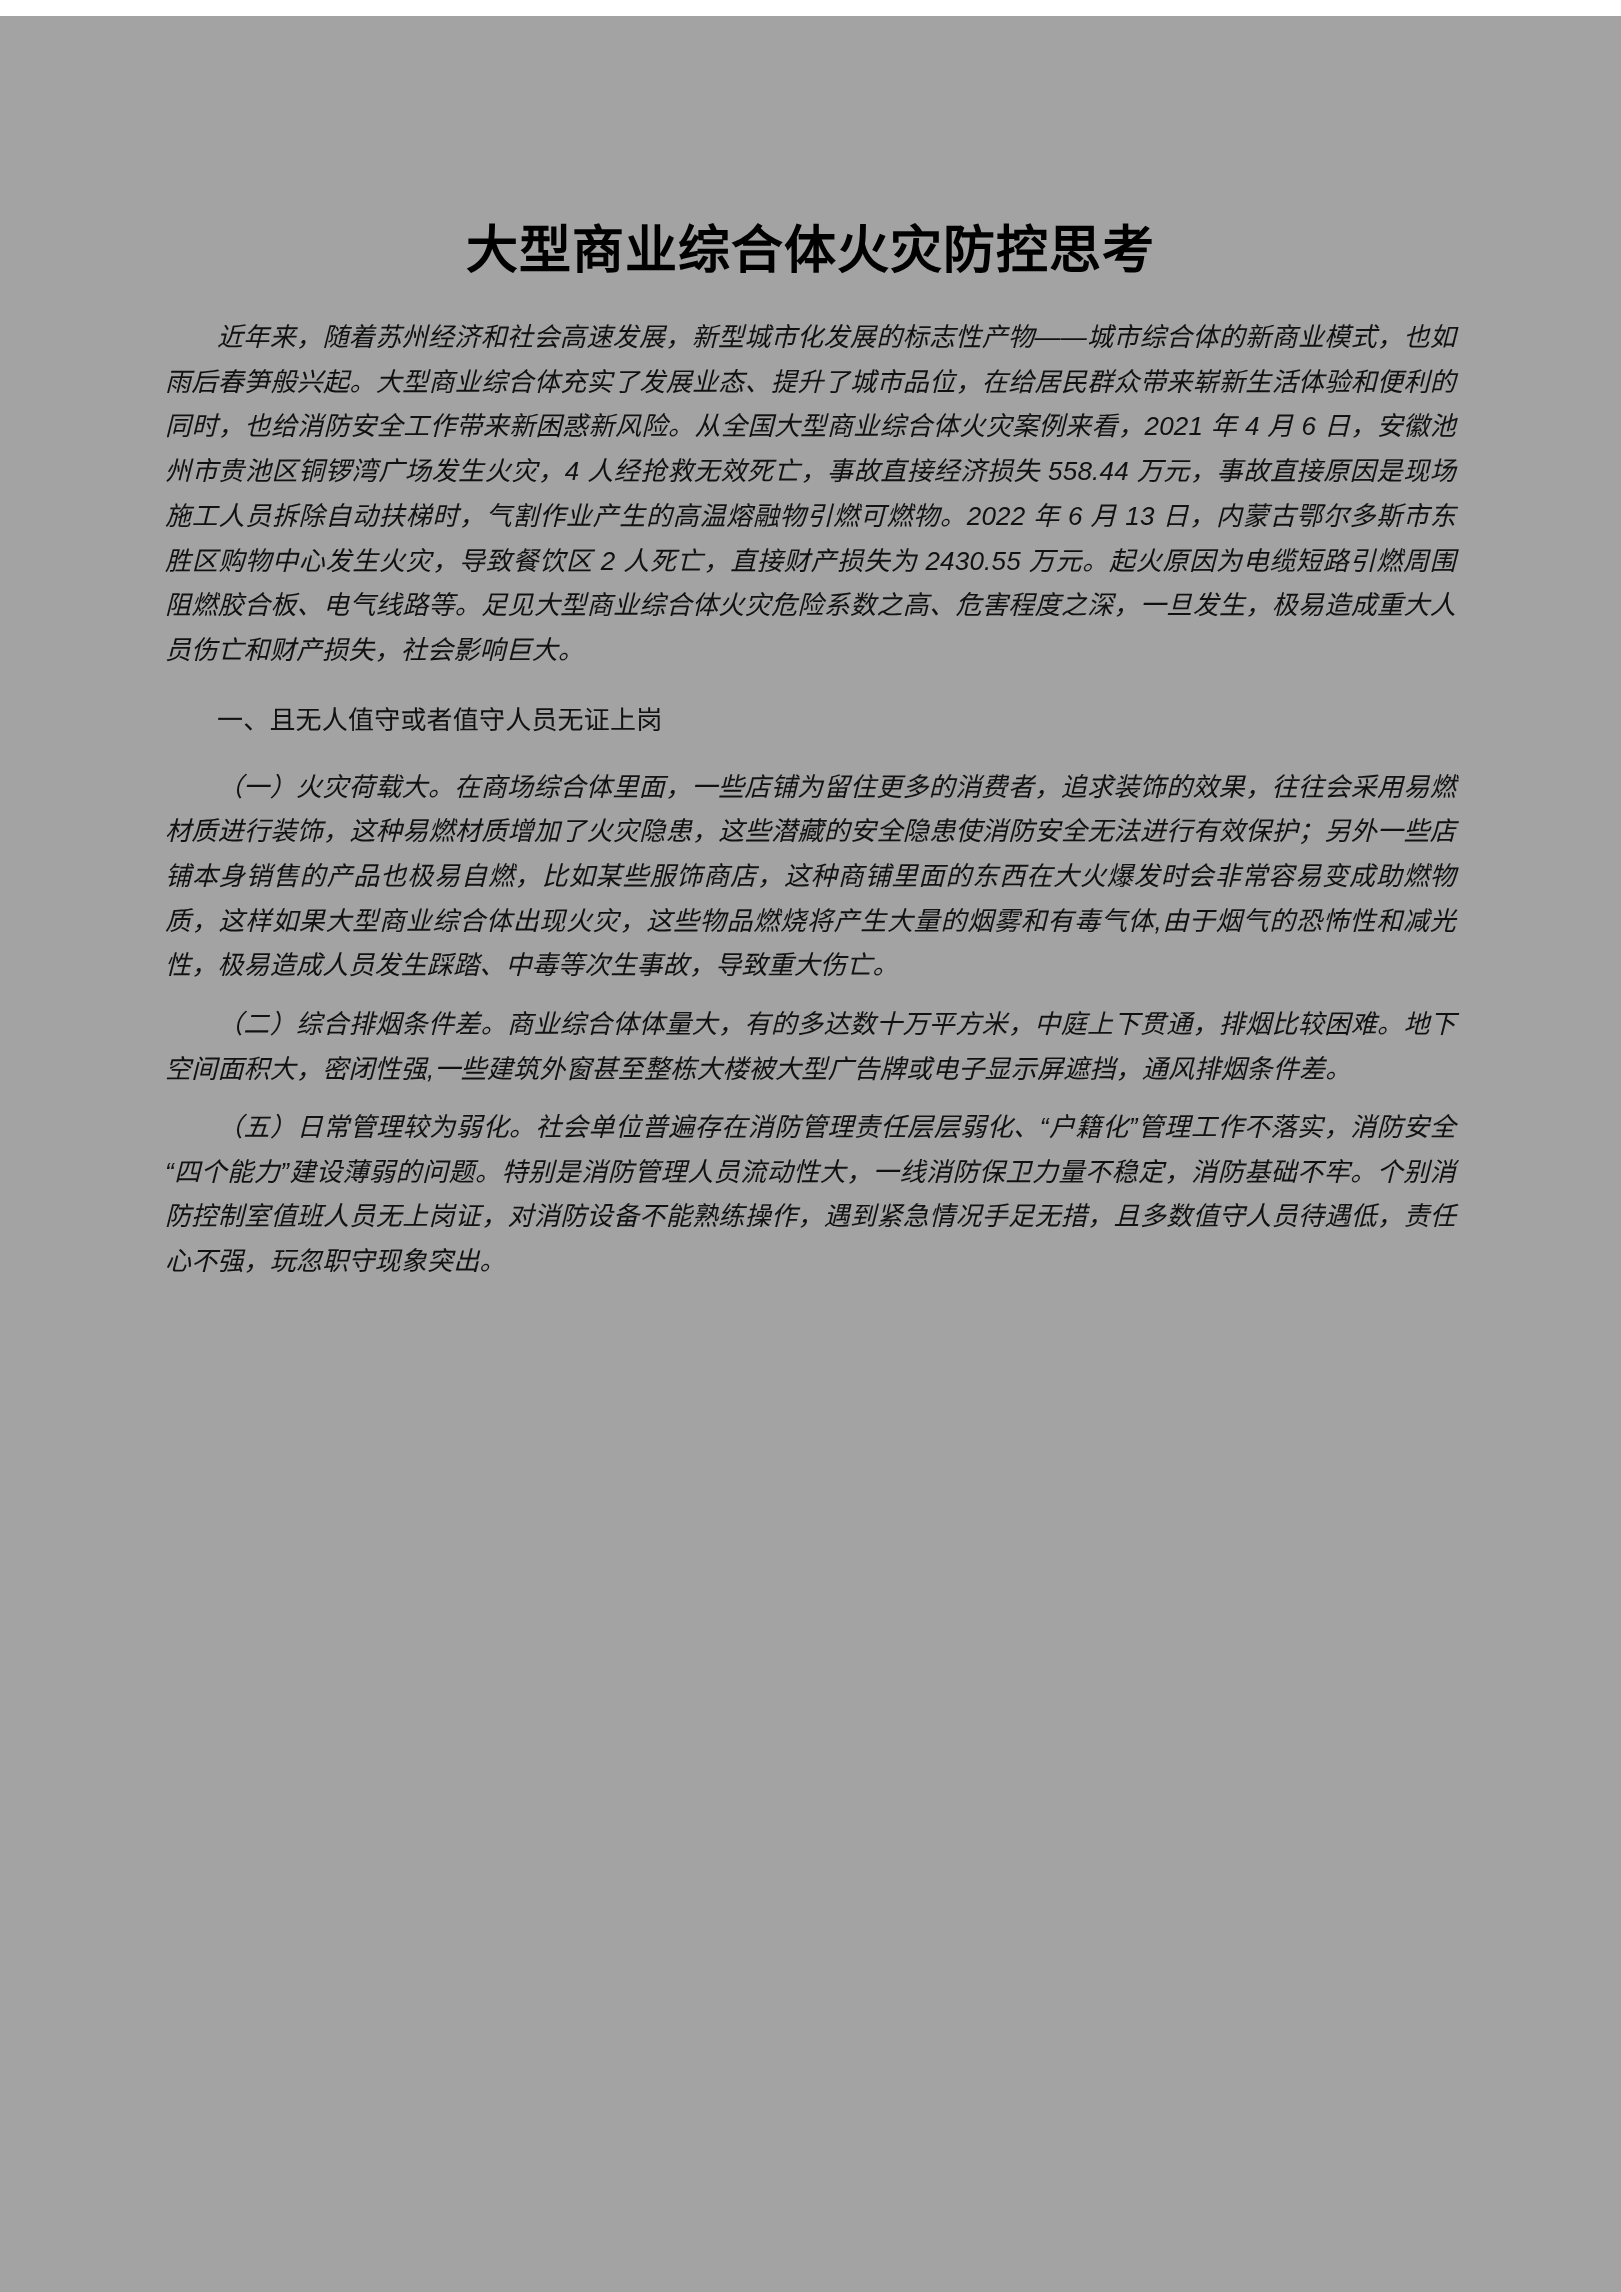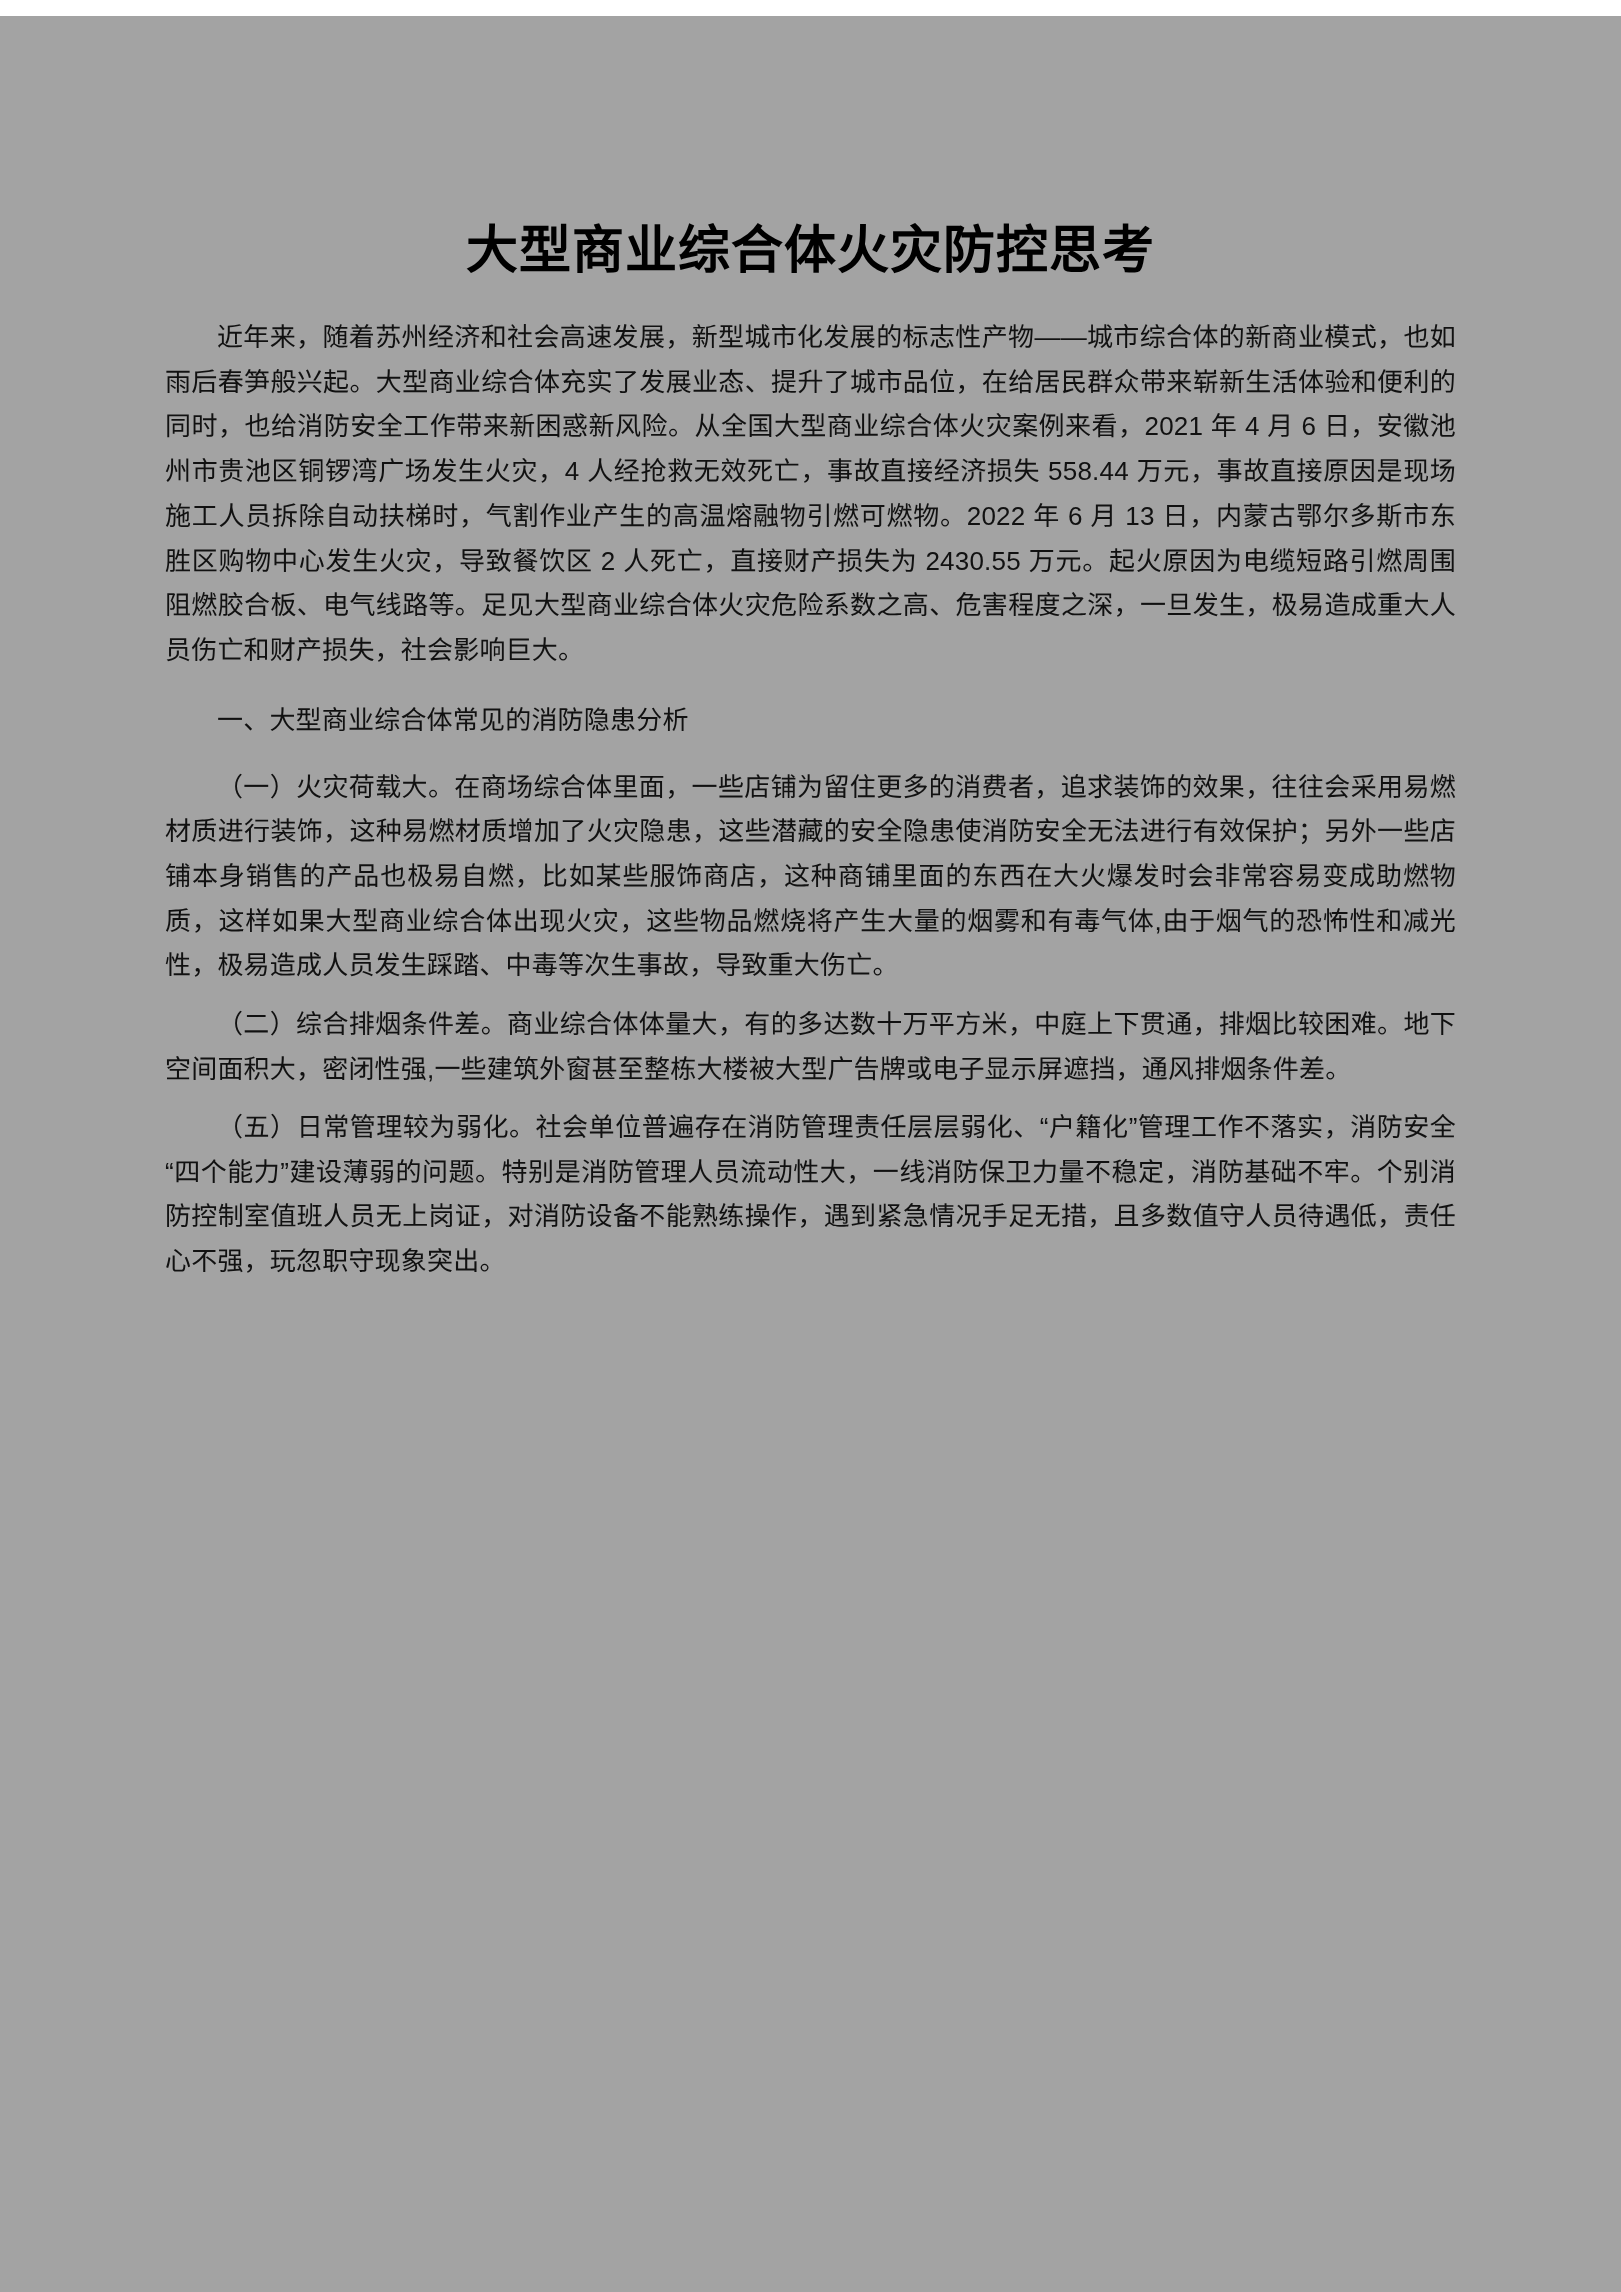--- a/index.html
+++ b/index.html
@@ -36,20 +36,21 @@
     font-size: 26px;
     line-height: 1.72;
     text-align: justify;
     text-justify: inter-ideograph;
     margin: 0 0 13.7px 0;
     letter-spacing: 0.2px;
     color: #111;
   }
   .indent-2 {
     text-indent: 2em;
+    font-style: italic;
   }
   .section-heading {
     font-size: 26px;
     line-height: 1.72;
     margin: 25.5px 0 21.6px 0;
     text-indent: 2em;
     letter-spacing: 0.2px;
     color: #111;
   }
 </style>
@@ -57,21 +58,21 @@
 <body>
 
 <div class="page">
 
   <h1 class="doc-title">大型商业综合体火灾防控思考</h1>
 
   <div class="doc-body">
 
     <p class="body-text indent-2">近年来，随着苏州经济和社会高速发展，新型城市化发展的标志性产物——城市综合体的新商业模式，也如雨后春笋般兴起。大型商业综合体充实了发展业态、提升了城市品位，在给居民群众带来崭新生活体验和便利的同时，也给消防安全工作带来新困惑新风险。从全国大型商业综合体火灾案例来看，2021 年 4 月 6 日，安徽池州市贵池区铜锣湾广场发生火灾，4 人经抢救无效死亡，事故直接经济损失 558.44 万元，事故直接原因是现场施工人员拆除自动扶梯时，气割作业产生的高温熔融物引燃可燃物。2022 年 6 月 13 日，内蒙古鄂尔多斯市东胜区购物中心发生火灾，导致餐饮区 2 人死亡，直接财产损失为 2430.55 万元。起火原因为电缆短路引燃周围阻燃胶合板、电气线路等。足见大型商业综合体火灾危险系数之高、危害程度之深，一旦发生，极易造成重大人员伤亡和财产损失，社会影响巨大。</p>
 
-    <p class="section-heading">一、大型商业综合体常见的消防隐患分析</p>
+    <p class="section-heading">一、且无人值守或者值守人员无证上岗</p>
 
     <p class="body-text indent-2">（一）火灾荷载大。在商场综合体里面，一些店铺为留住更多的消费者，追求装饰的效果，往往会采用易燃材质进行装饰，这种易燃材质增加了火灾隐患，这些潜藏的安全隐患使消防安全无法进行有效保护；另外一些店铺本身销售的产品也极易自燃，比如某些服饰商店，这种商铺里面的东西在大火爆发时会非常容易变成助燃物质，这样如果大型商业综合体出现火灾，这些物品燃烧将产生大量的烟雾和有毒气体,由于烟气的恐怖性和减光性，极易造成人员发生踩踏、中毒等次生事故，导致重大伤亡。</p>
 
     <p class="body-text indent-2">（二）综合排烟条件差。商业综合体体量大，有的多达数十万平方米，中庭上下贯通，排烟比较困难。地下空间面积大，密闭性强,一些建筑外窗甚至整栋大楼被大型广告牌或电子显示屏遮挡，通风排烟条件差。</p>
 
 
 
     <p class="body-text indent-2">（五）日常管理较为弱化。社会单位普遍存在消防管理责任层层弱化、“户籍化”管理工作不落实，消防安全“四个能力”建设薄弱的问题。特别是消防管理人员流动性大，一线消防保卫力量不稳定，消防基础不牢。个别消防控制室值班人员无上岗证，对消防设备不能熟练操作，遇到紧急情况手足无措，且多数值守人员待遇低，责任心不强，玩忽职守现象突出。</p>
 
 

